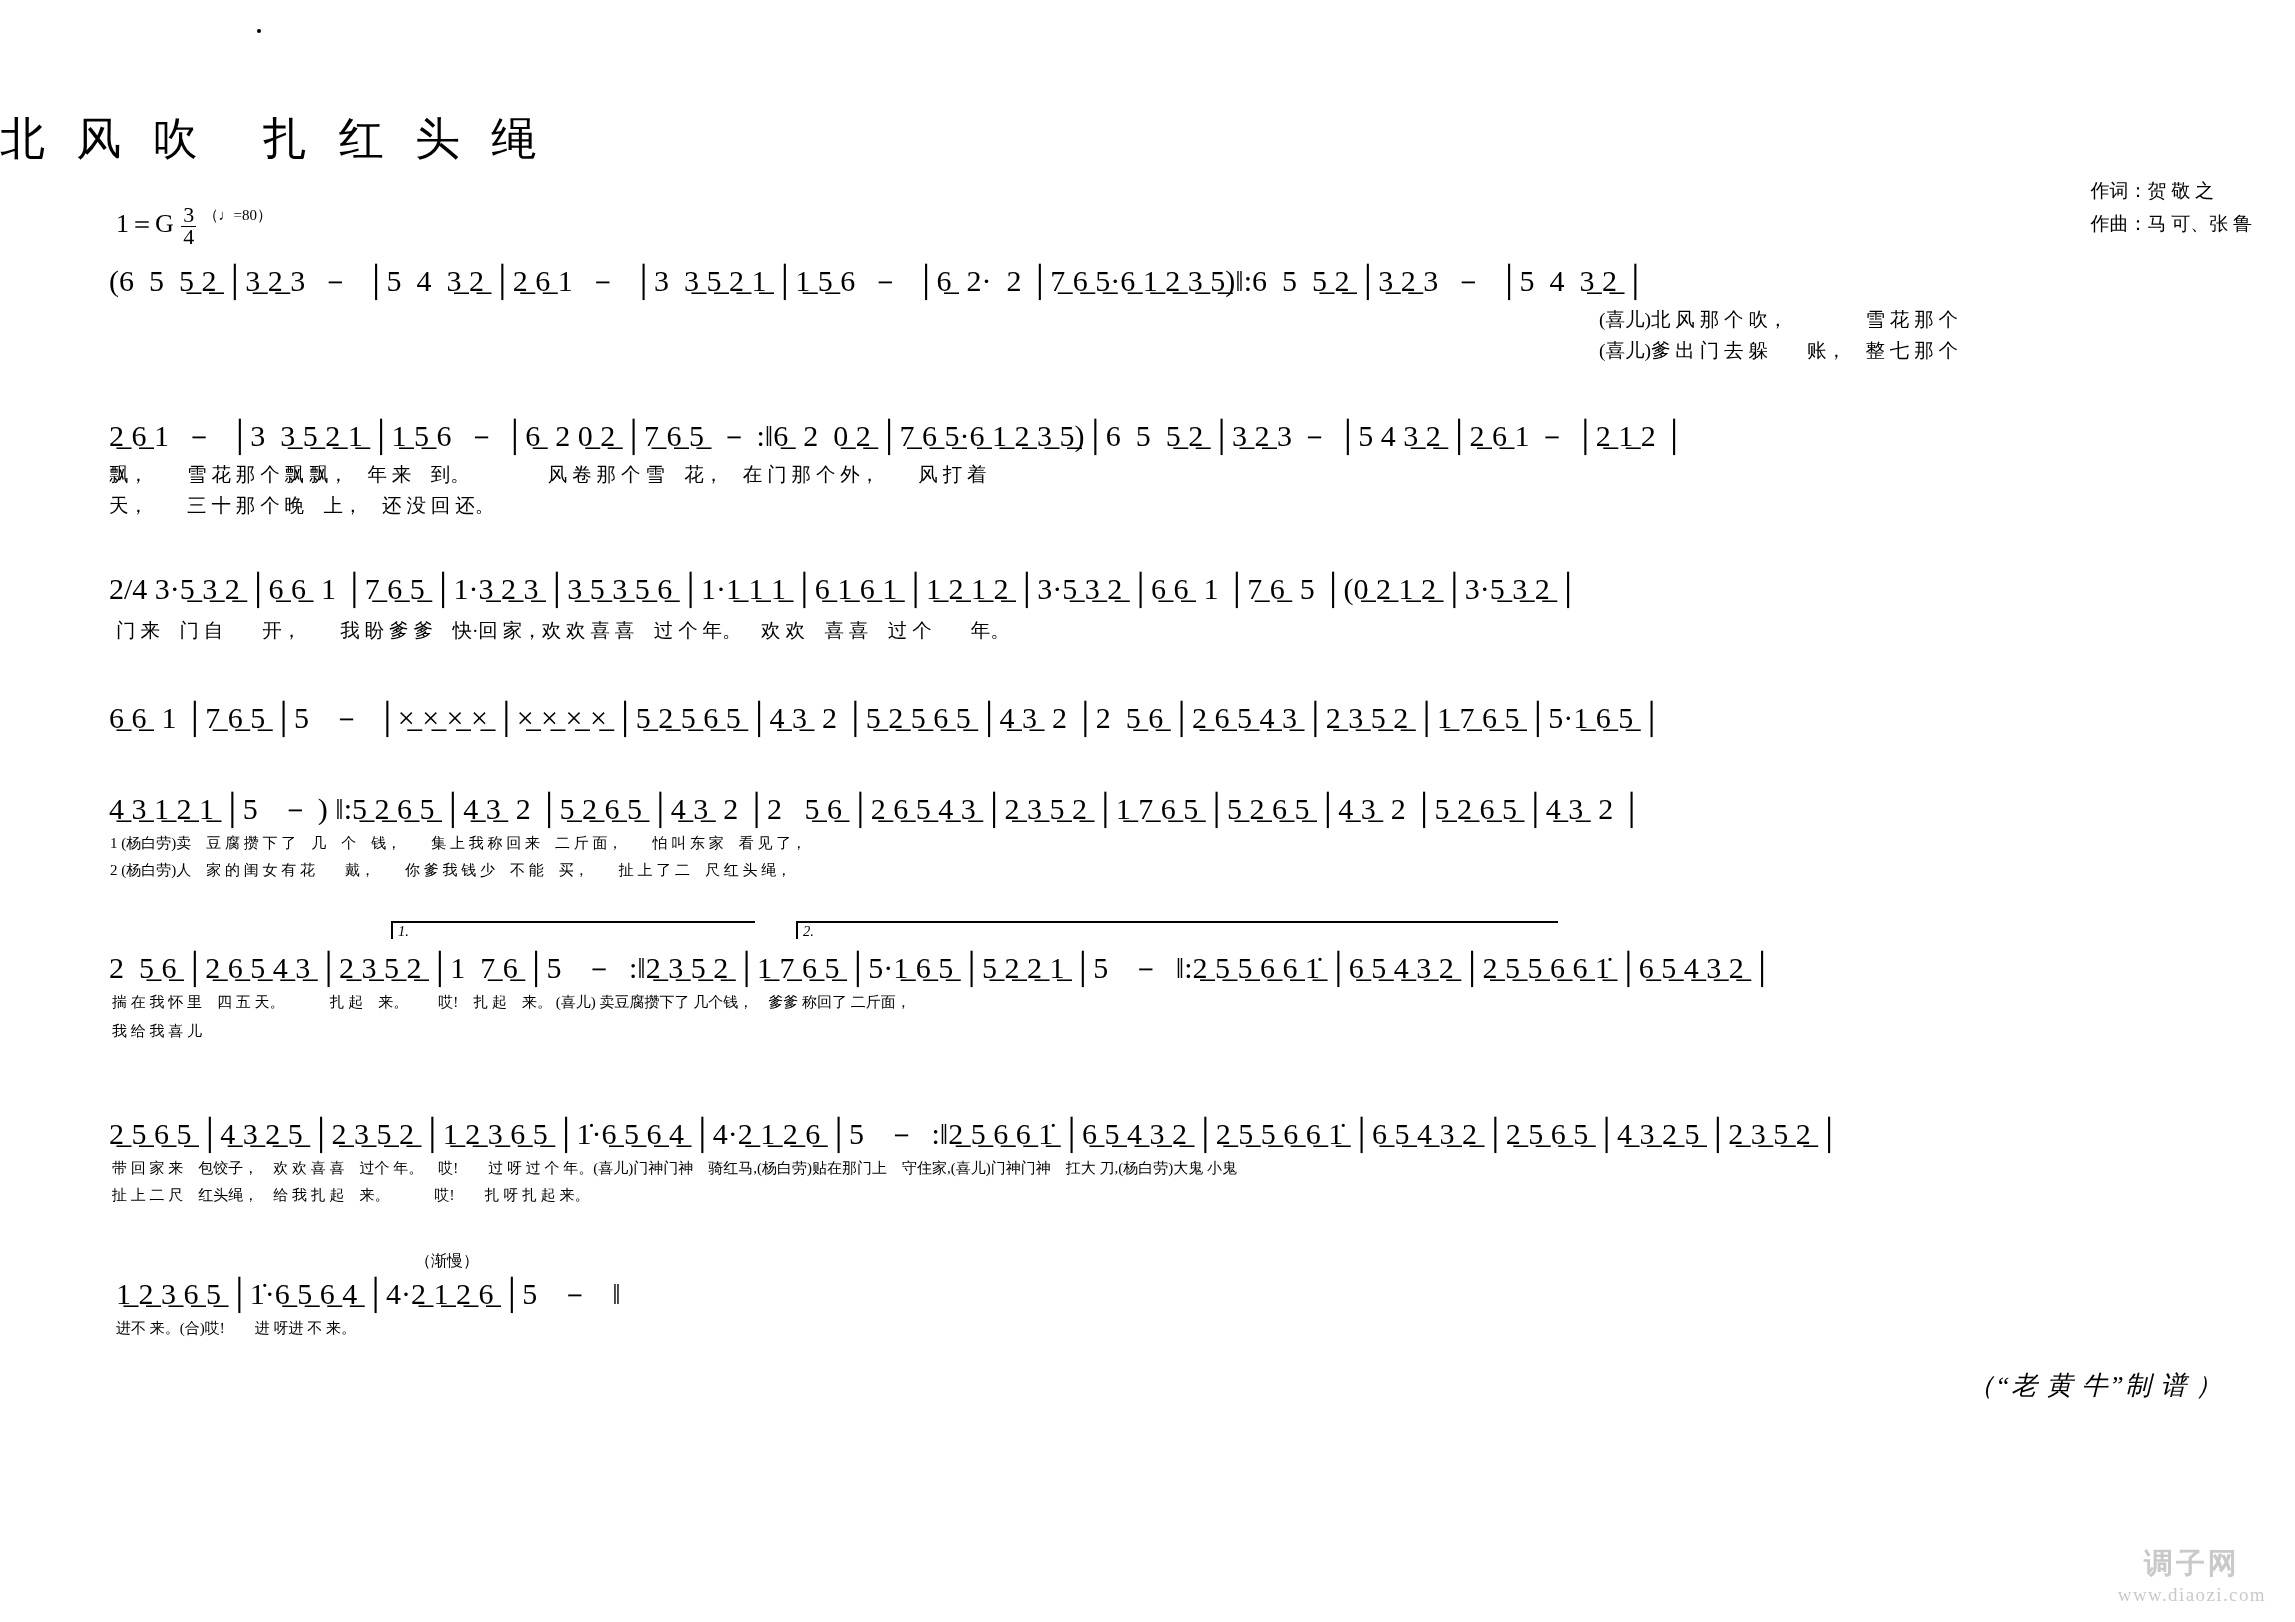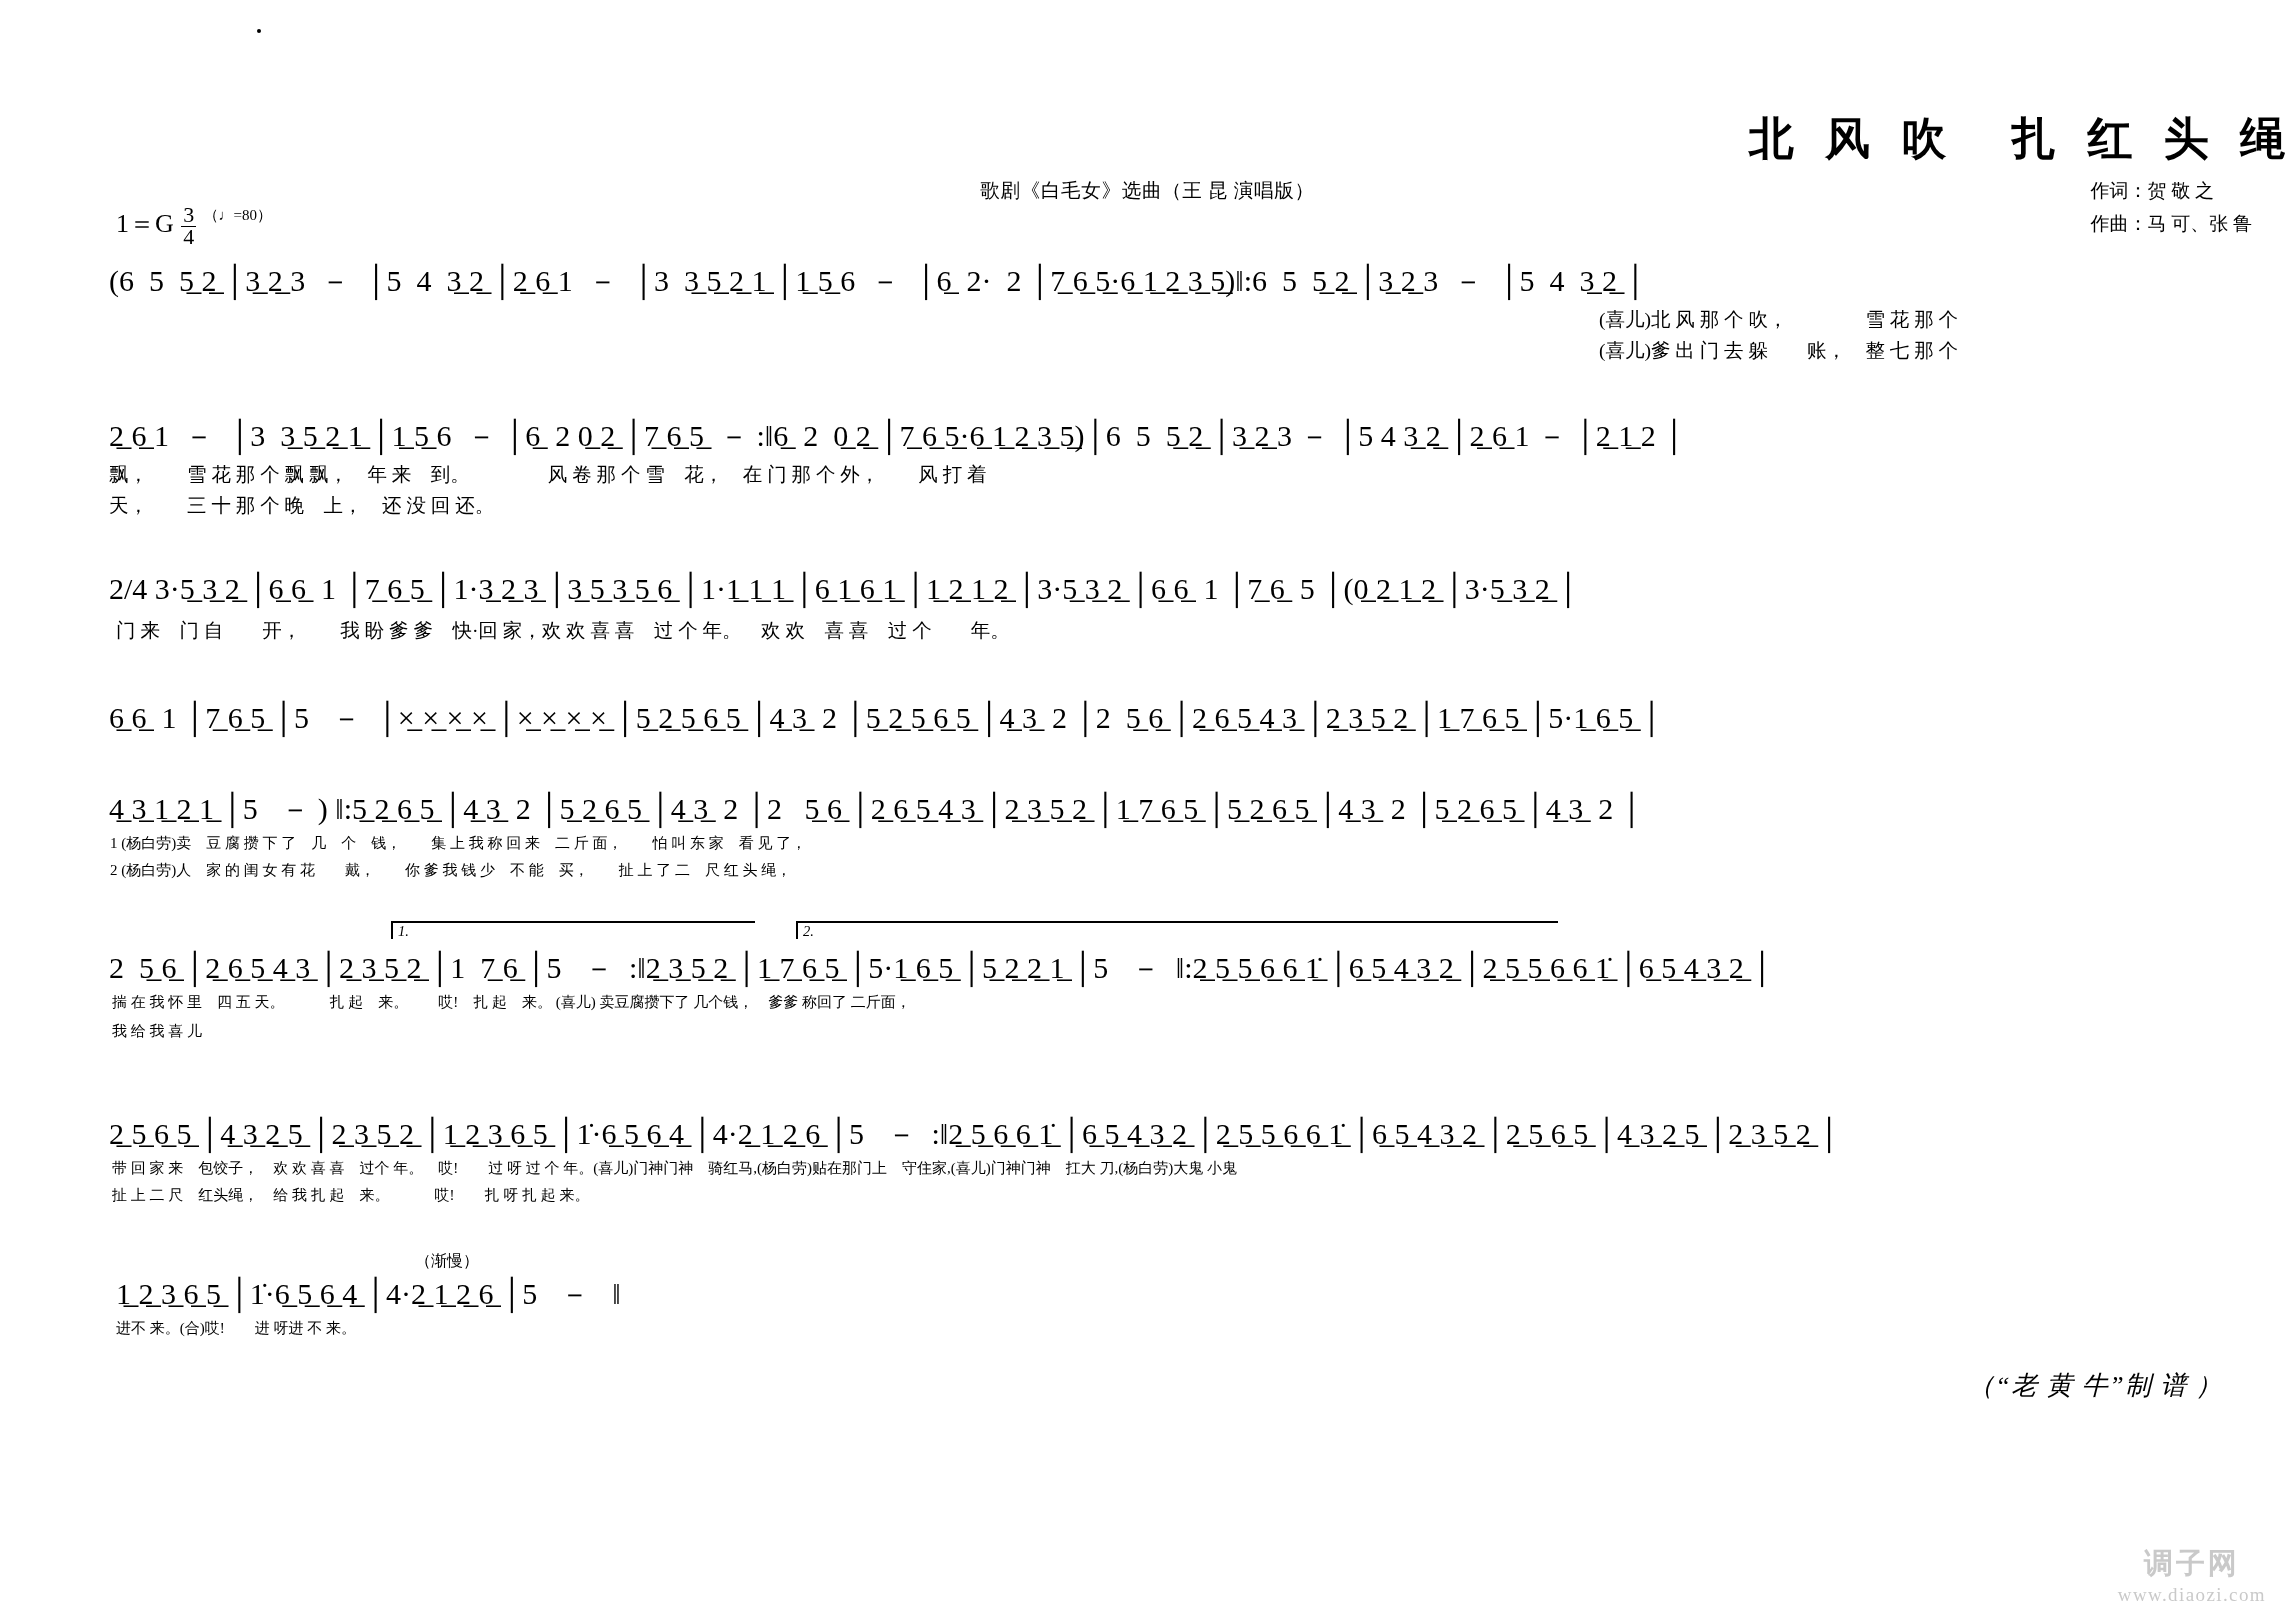--- a/index.html
+++ b/index.html
@@ -20,25 +20,25 @@
     width: 2295px;
     height: 1622px;
   }
 
   
   .title {
     position: absolute;
     top: 109px;
     left: 0;
     width: 2295px;
-    text-align: right;
+    text-align: left;
     font-size: 45px;
     letter-spacing: 10px;
     font-family: "Liberation Serif", serif;
-    font-weight: 700;
+    font-weight: 400;
   }
   .subtitle {
     position: absolute;
     top: 177px;
     left: 0;
     width: 2295px;
     text-align: center;
     font-size: 19.5px;
     letter-spacing: 0.7px;
   }
@@ -146,21 +146,20 @@
   }
 </style>
 </head>
 <body>
 
 <div class="page">
 
   <div class="dot-mark"></div>
 
   <div class="title">北 风 吹　扎 红 头 绳</div>
-  <div class="subtitle">歌剧《白毛女》选曲（王 昆 演唱版）</div>
 
   <div class="credits">
     <div>作词：贺 敬 之</div>
     <div>作曲：马 可、张 鲁</div>
   </div>
 
   <div class="metaline">
     <span class="keysig">1＝G</span>
     <span class="timesig">
       <span class="num">3</span>

